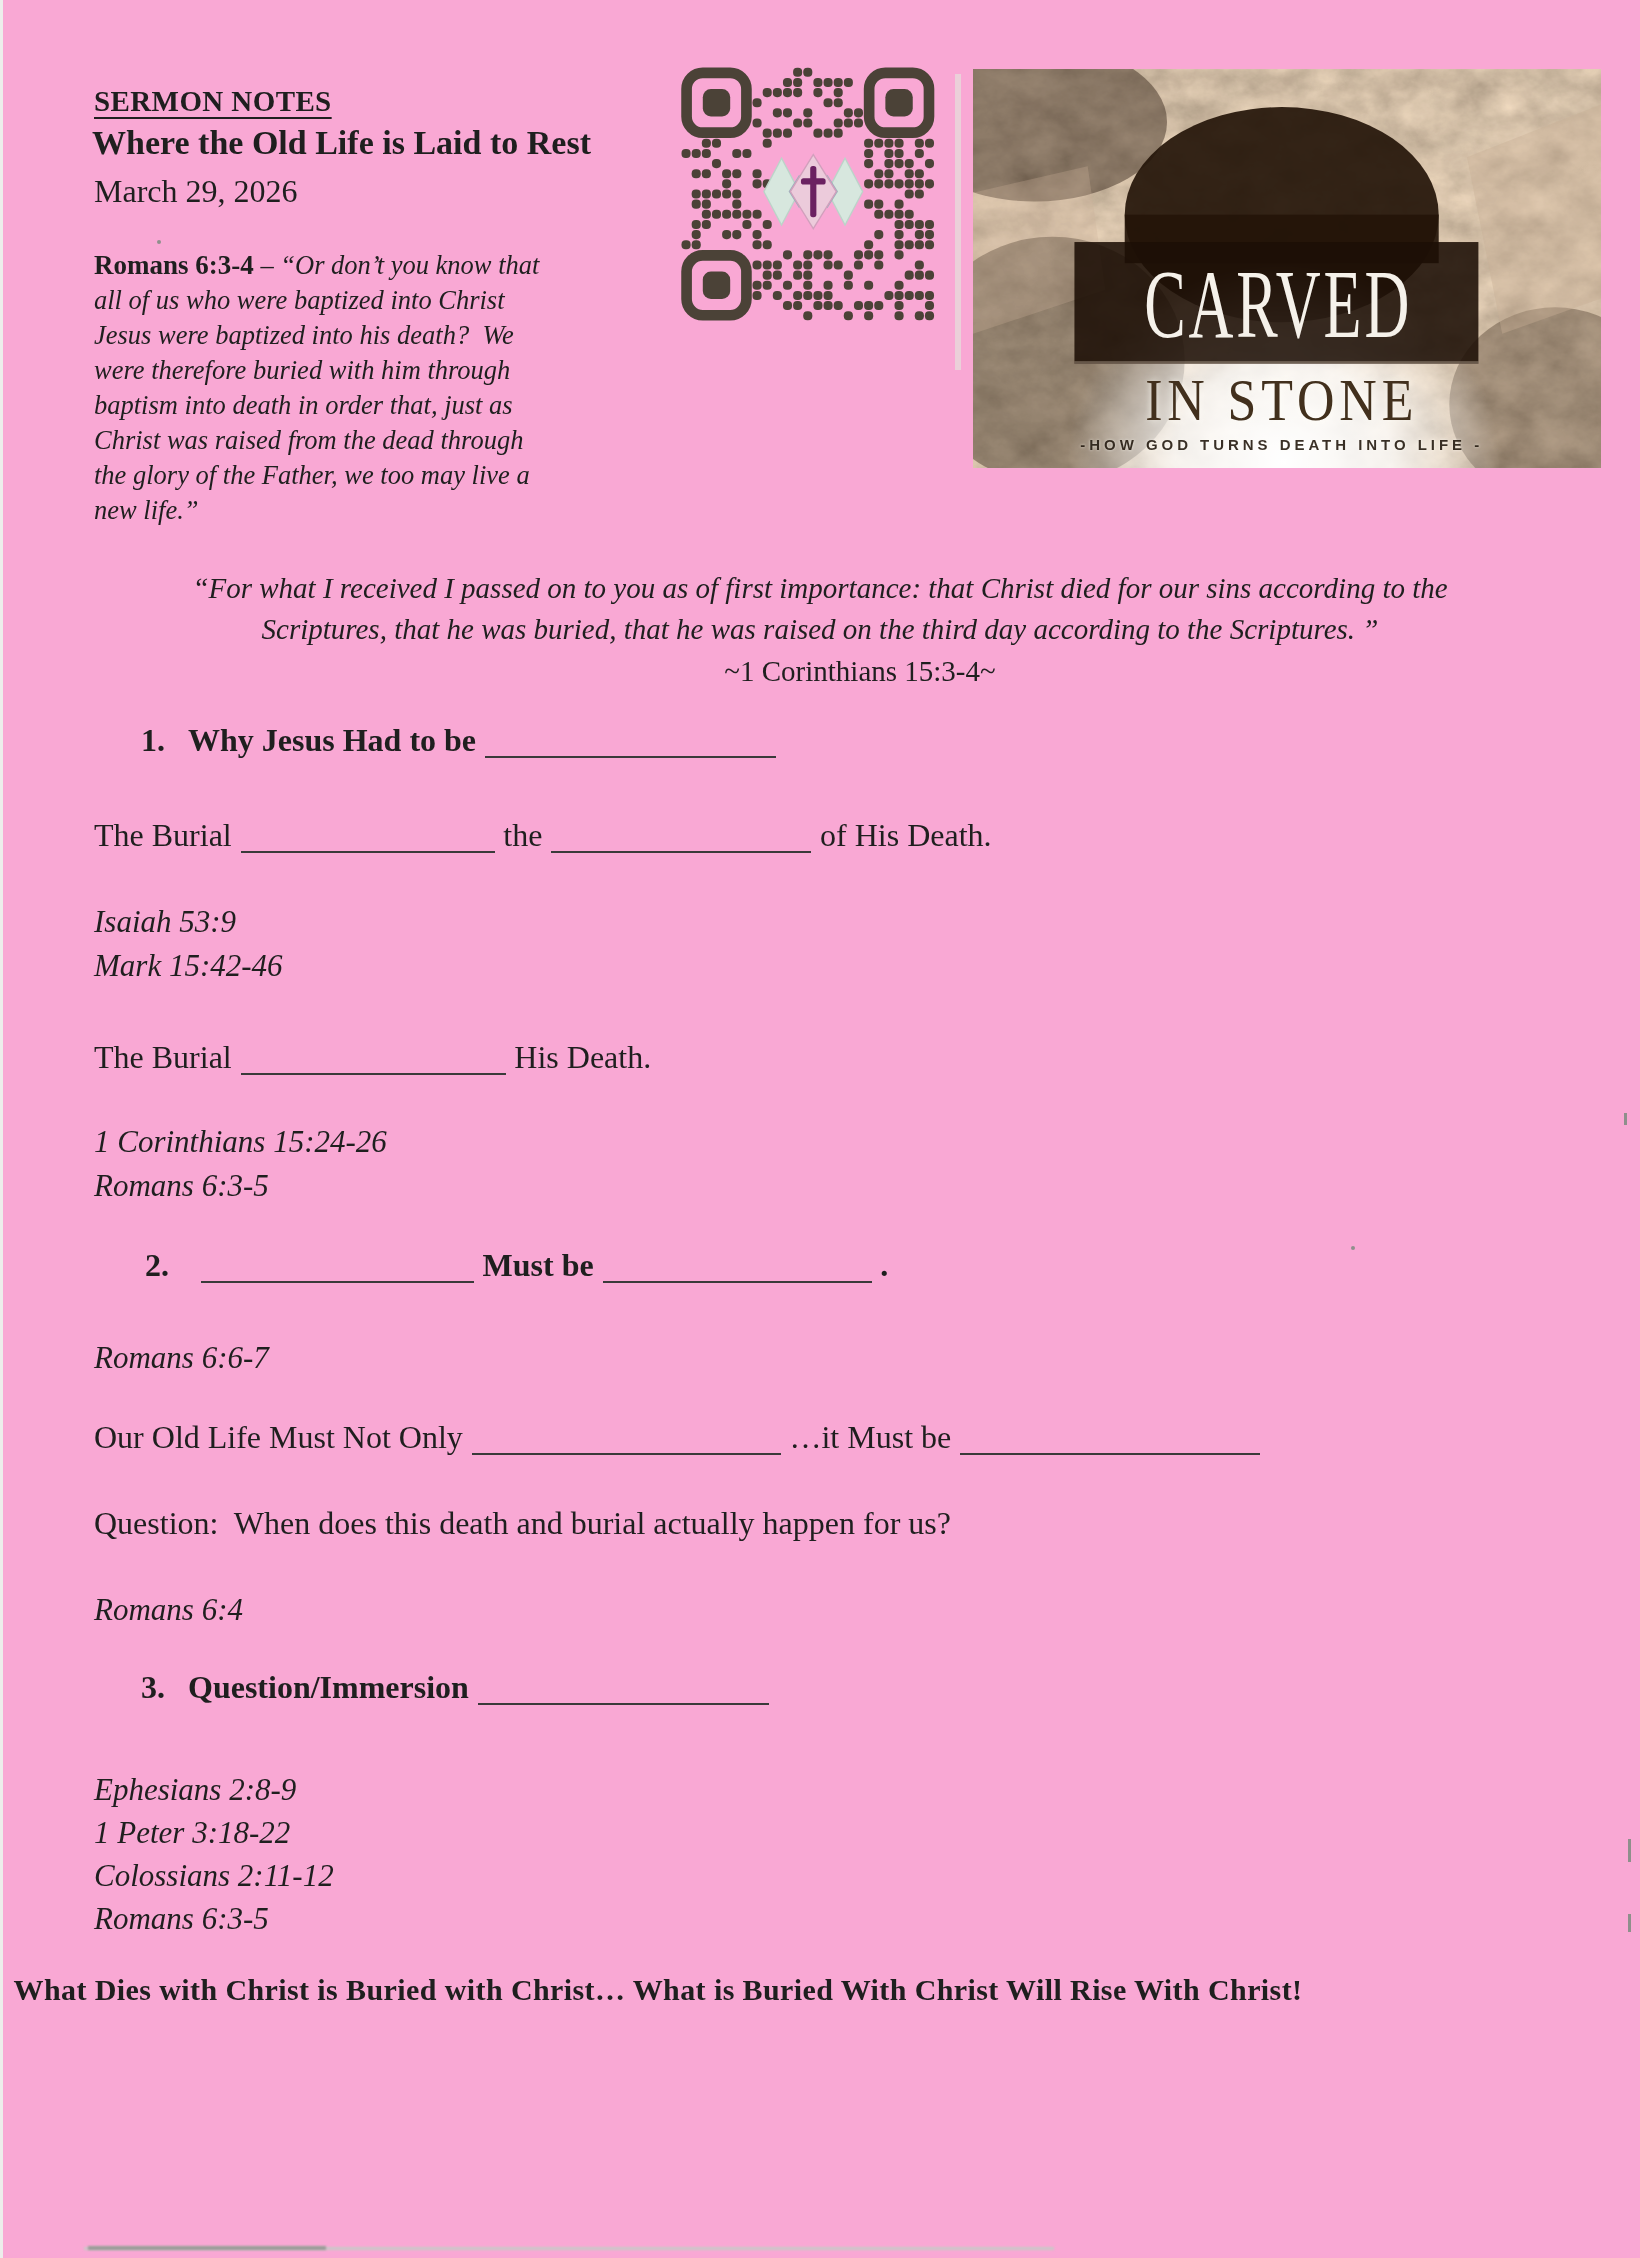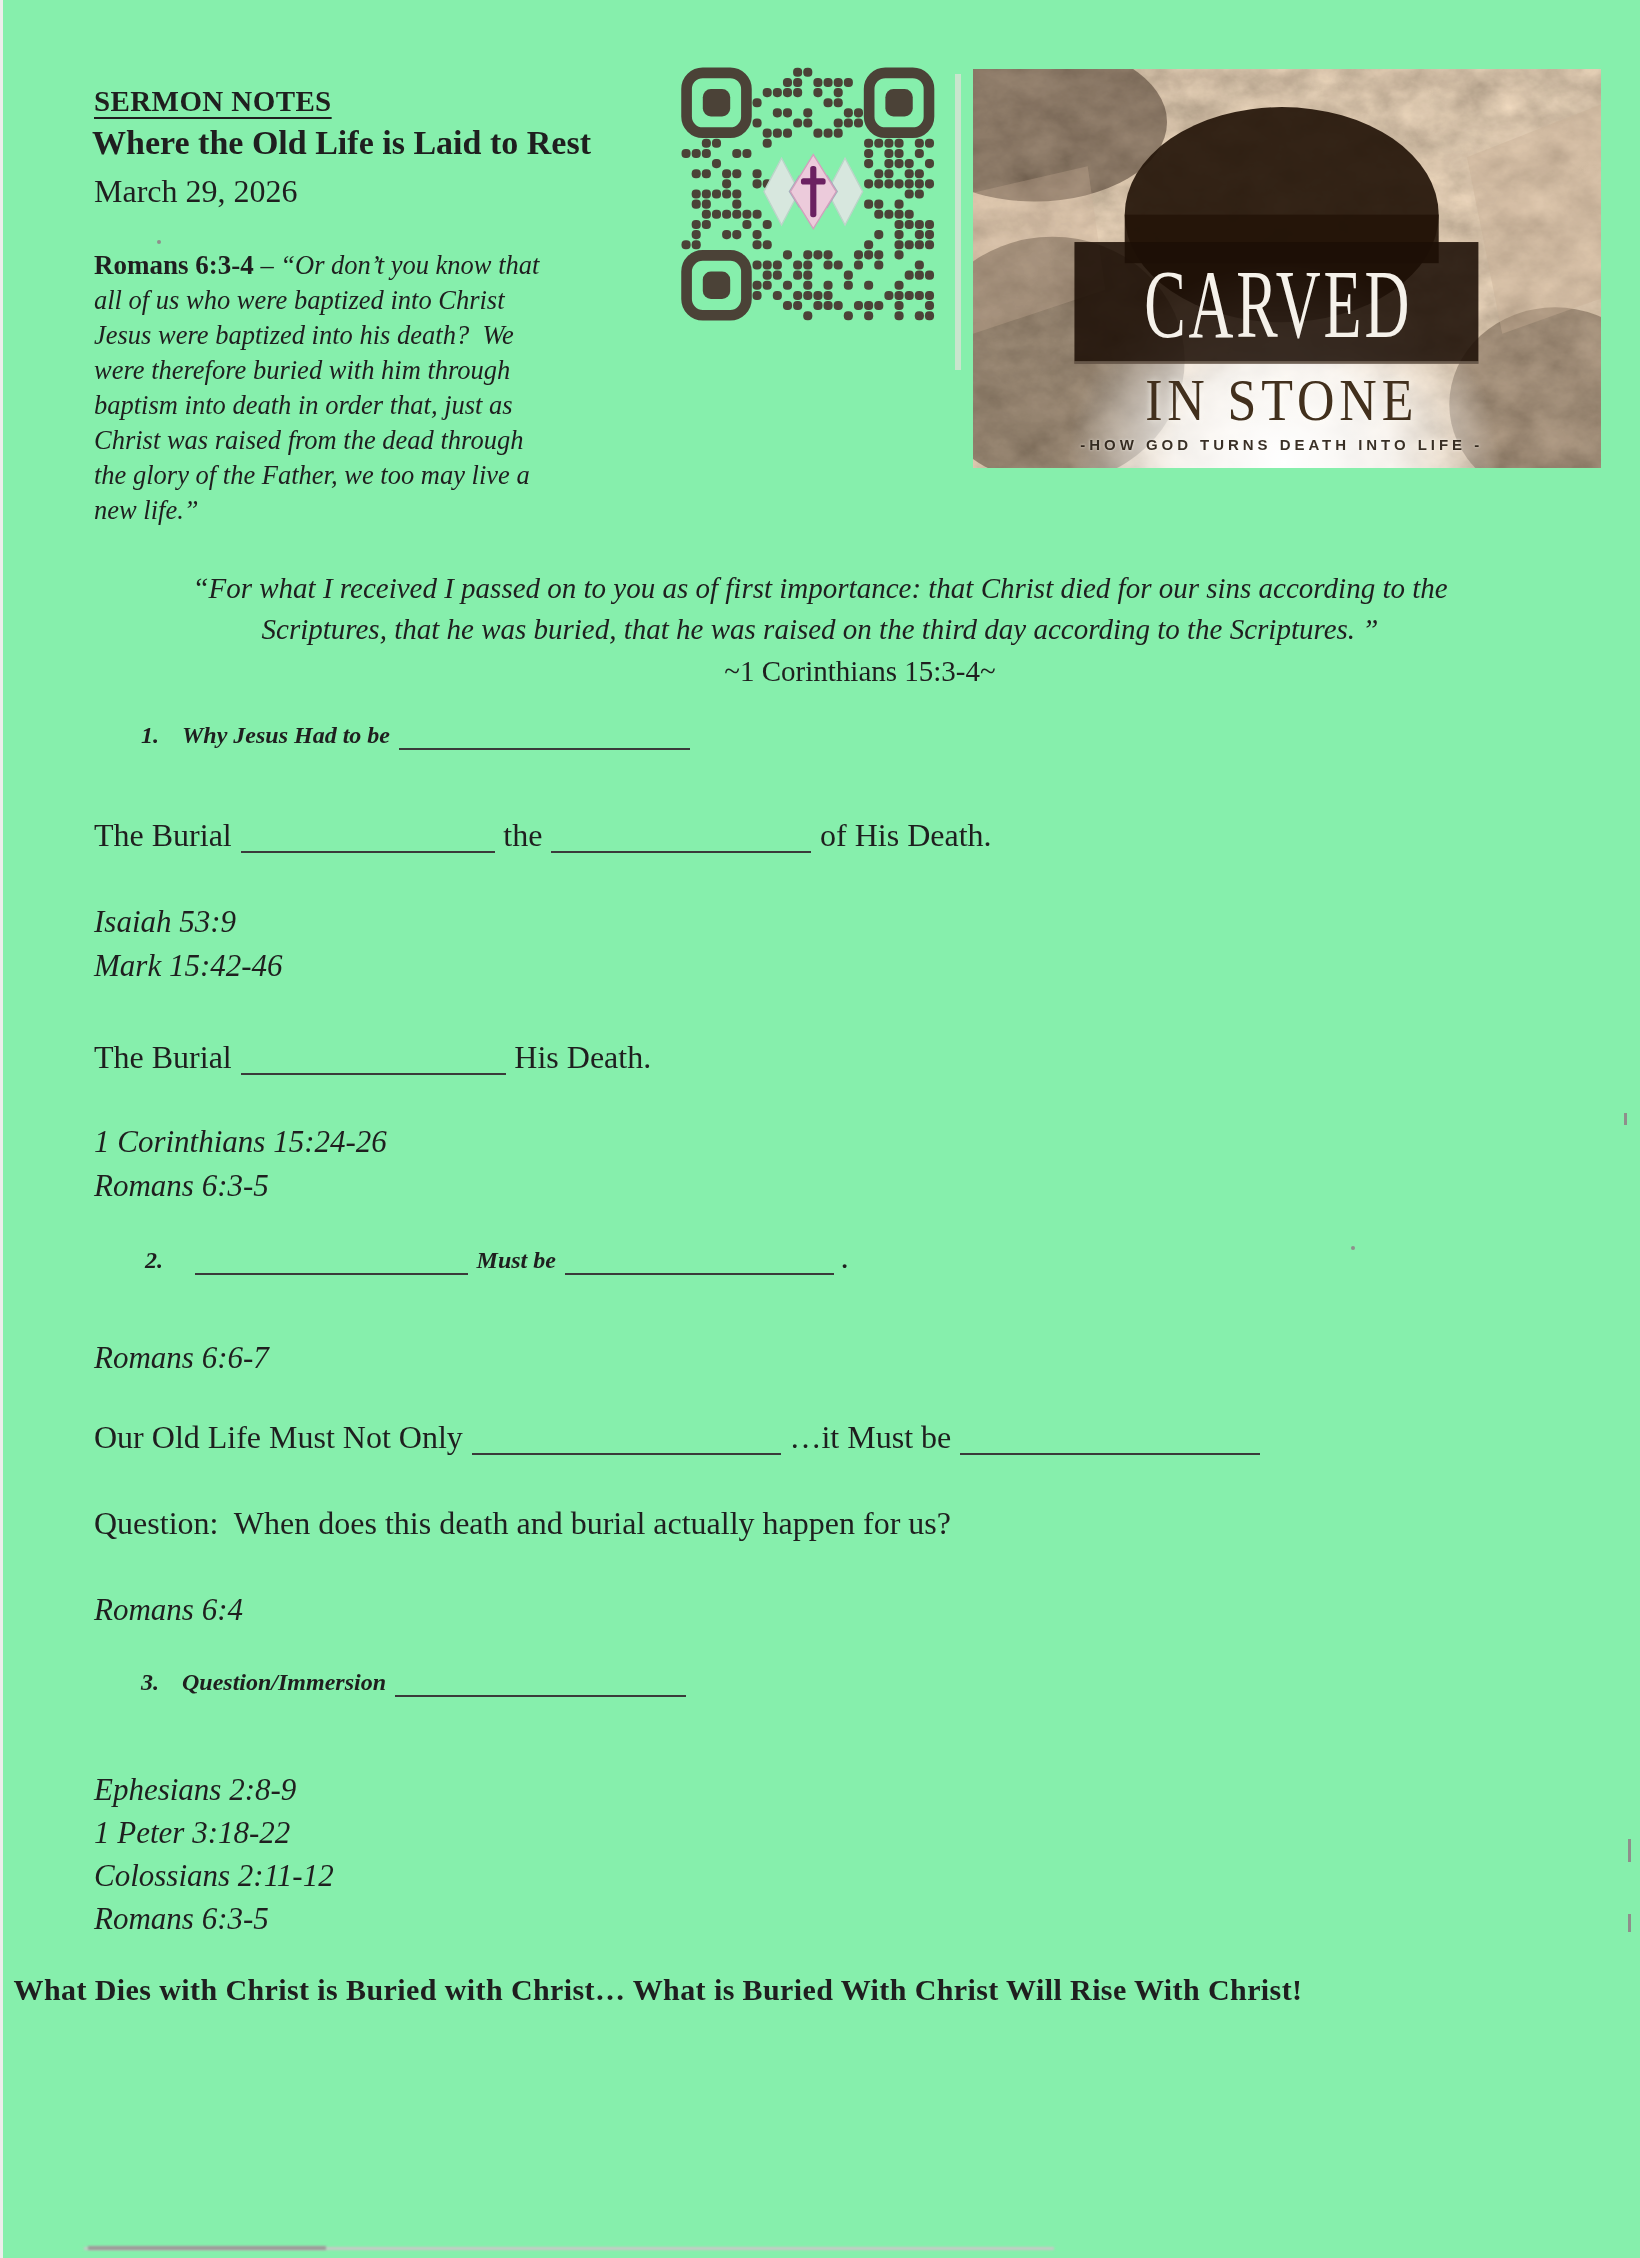--- a/index.html
+++ b/index.html
@@ -1,30 +1,30 @@
 <!DOCTYPE html>
 <html style="font-size:14px"><head>
 <meta charset="utf-8">
 <style>
   html,body{margin:0;padding:0;background:#e9e9e7;}
-  .page{position:relative;width:1640px;height:2258px;background:#86efac;overflow:hidden;
+  .page{position:relative;width:1640px;height:2258px;background:#f9a8d4;overflow:hidden;
         font-family:"Liberation Serif",serif;color:#1f1f1f;}
   .abs{position:absolute;margin:0;}
   .it{font-style:italic;}
   .pre{white-space:pre-wrap;}
   .center{text-align:center;}
   .hdr-label{font-size:29px;font-weight:bold;letter-spacing:0.4px;text-decoration:underline;
              text-decoration-thickness:2.2px;text-underline-offset:6.2px;}
   .hdr-title{font-size:34px;font-weight:bold;}
   .hdr-date{font-size:32px;}
   .romans{font-size:26.5px;line-height:35px;}
   .romans .ref{font-size:27px;font-weight:bold;}
   .quote{font-size:29px;line-height:41px;}
   .qref{font-size:29px;margin-left:40px;}
-  .sec{font-size:24px;font-weight:bold;font-style:italic;}
+  .sec{font-size:32px;font-weight:bold;}
   .sec .num{margin-right:23px;}
   .body-line{font-size:32px;}
   .refs{font-size:31px;line-height:44px;font-style:italic;}
   .closing{font-size:30px;font-weight:bold;letter-spacing:0.4px;}
   .blank{display:inline-block;height:3.5px;border-bottom:2.6px solid #3a3a3a;
          position:relative;top:7px;margin:0 8.8px;}
   .artifact{position:absolute;background:#8f8f8c;}
   .soft{filter:blur(0.9px);}
 </style>
 </head>

